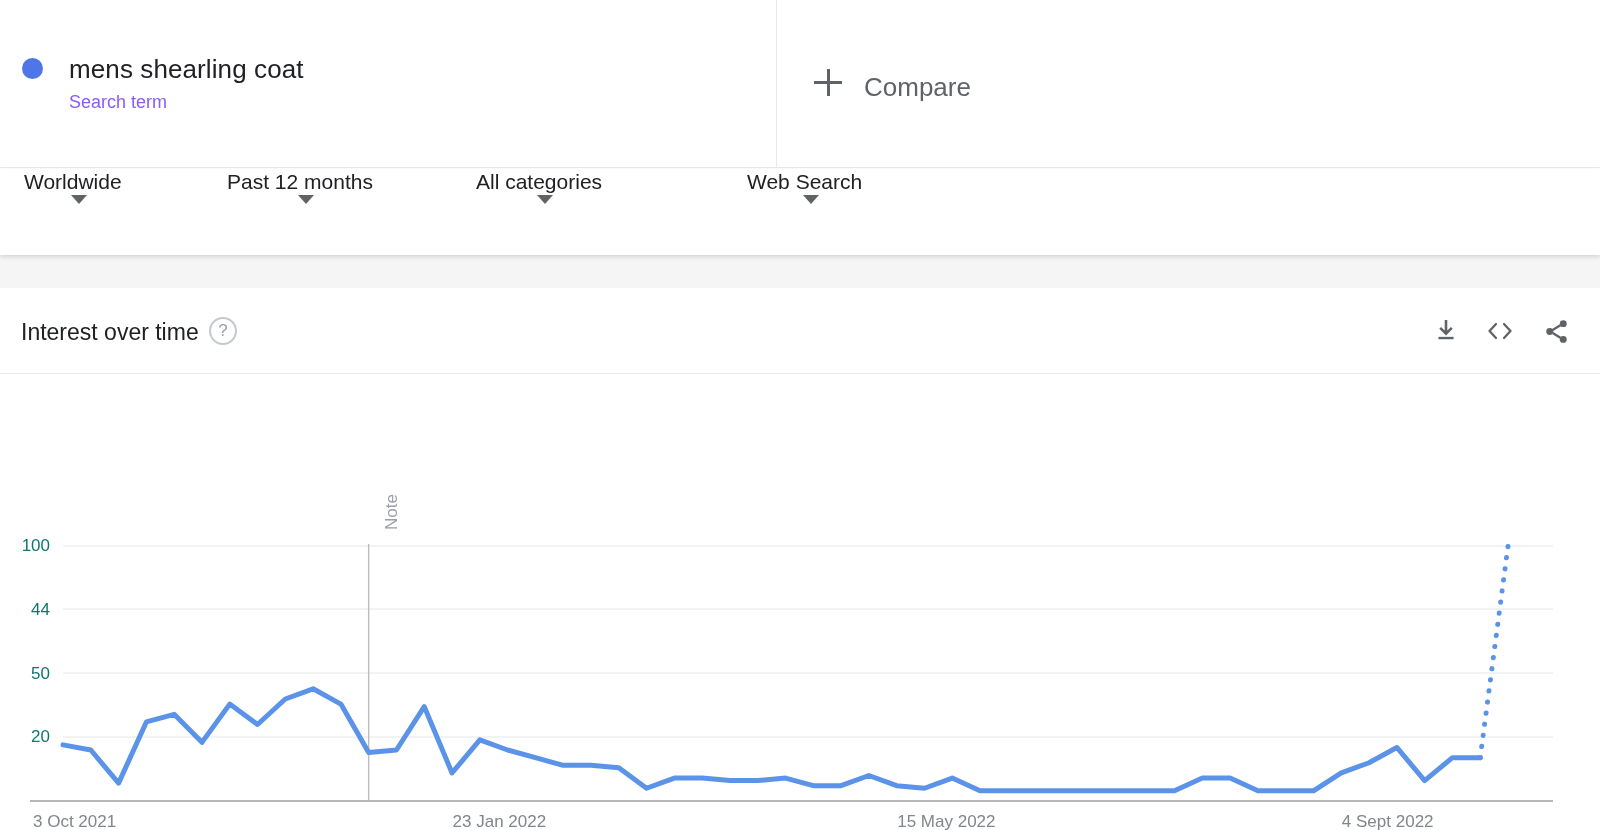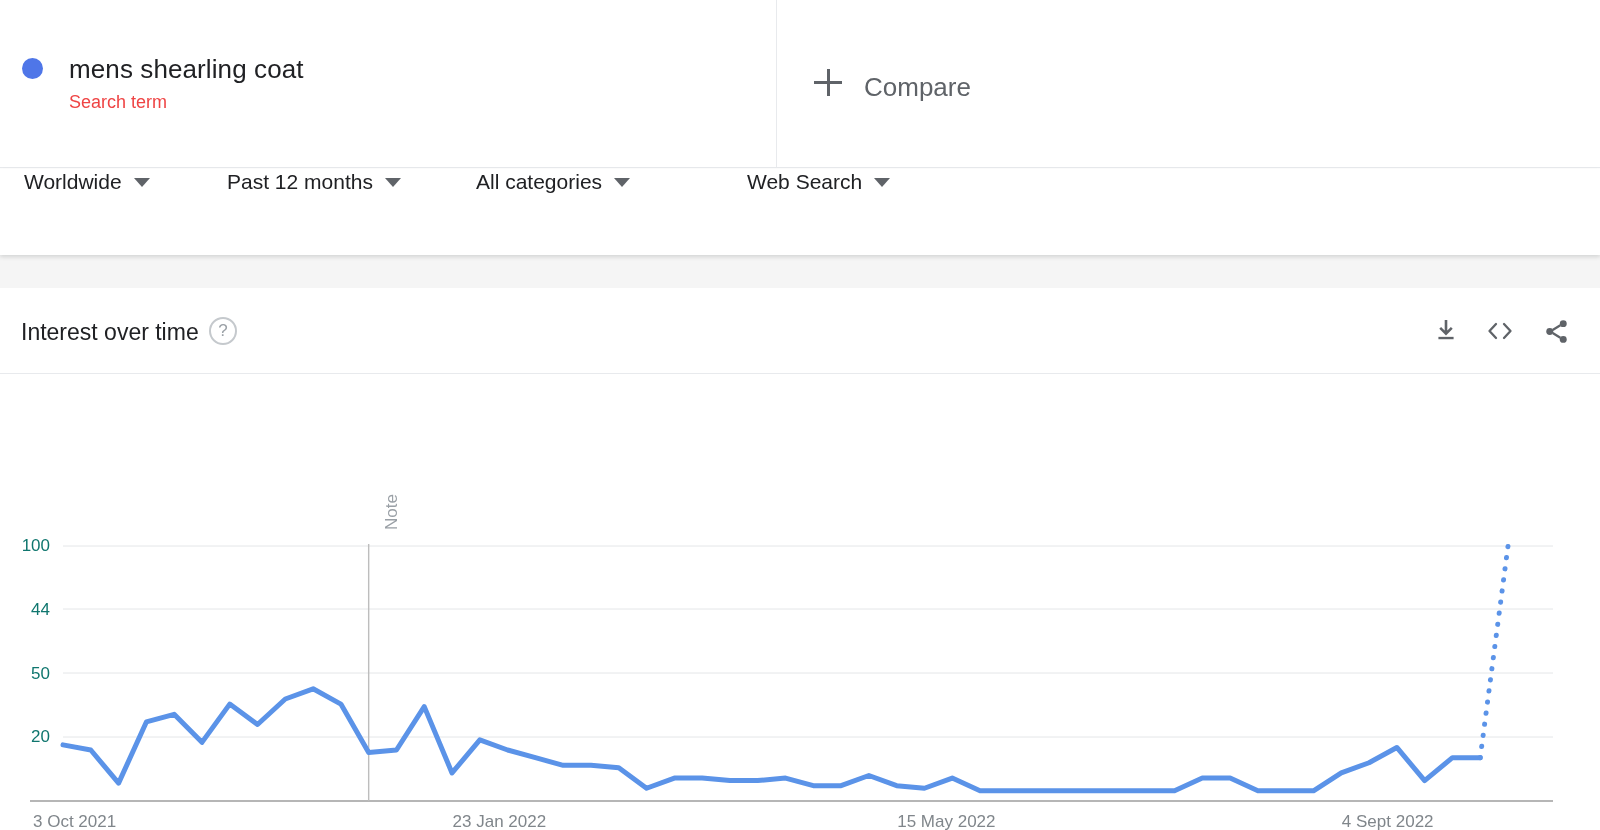--- a/index.html
+++ b/index.html
@@ -59,21 +59,21 @@
     color: #202124;
     letter-spacing: 0.1px;
     white-space: nowrap;
   }
   .term-sub {
     position: absolute;
     left: 69px;
     top: 90px;
     font-size: 18px;
     line-height: 24px;
-    color: #ef4444;
+    color: #8b5cf6;
     white-space: nowrap;
   }
 
   .compare-btn {
     position: absolute;
     left: 778px;
     top: 0;
     width: 822px;
     height: 167px;
     display: flex;
@@ -123,20 +123,21 @@
     height: 86px;
     background: #ffffff;
     box-shadow: 0 2px 4px rgba(60,64,67,0.18);
     z-index: 3;
   }
   .filter {
     display: flex;
     align-items: center;
     cursor: pointer;
     white-space: nowrap;
+    flex-direction: column;
   }
   .filter-text {
     font-size: 21px;
     line-height: 26px;
     color: #202124;
   }
   .caret {
     width: 0;
     height: 0;
     margin-left: 12px;

